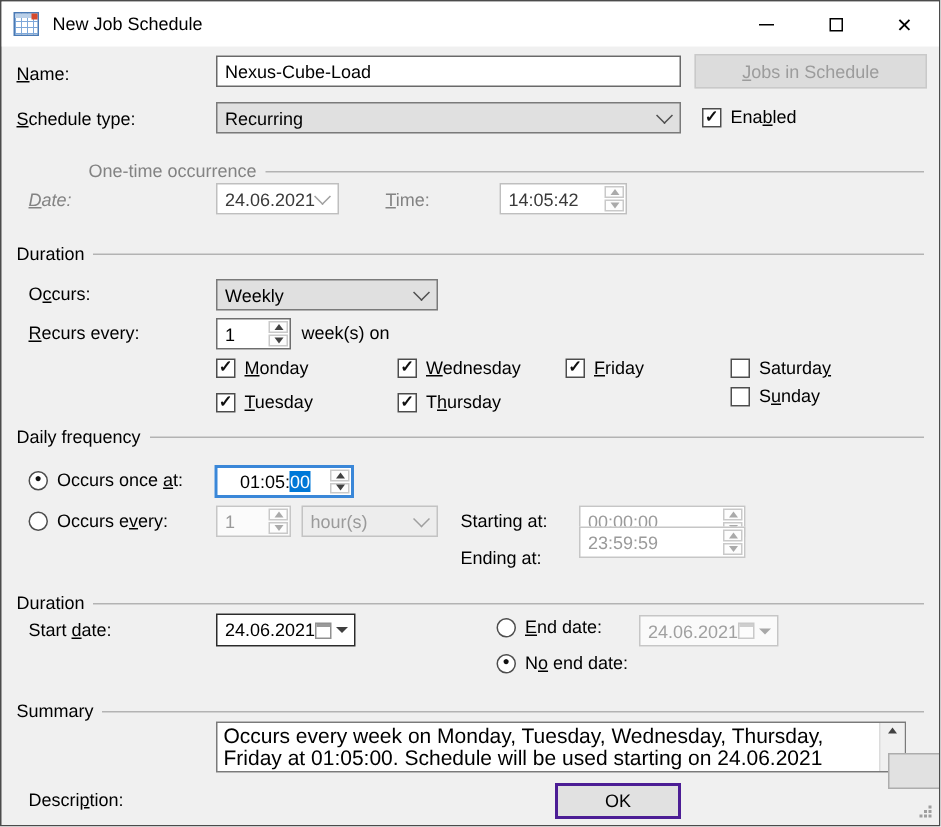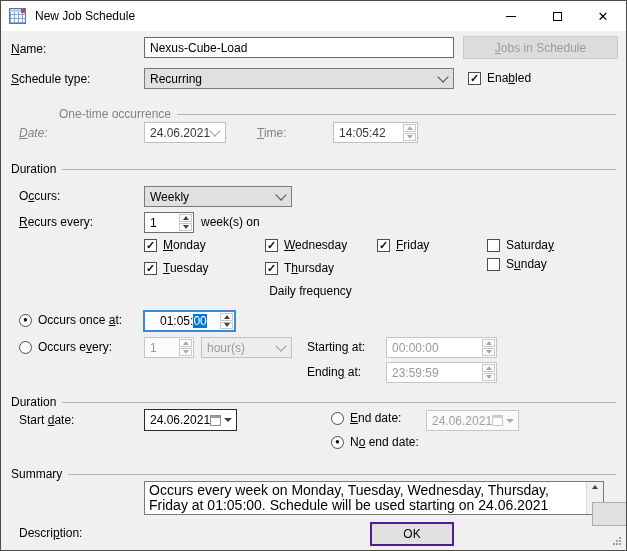--- a/index.html
+++ b/index.html
@@ -179,21 +179,21 @@
   </div>
   <div class="ck" style="left:486px;top:237px;">
     <span class="box"></span>
     <span>Saturda<u>y</u></span>
   </div>
   <div class="ck" style="left:486px;top:256px;">
     <span class="box"></span>
     <span>S<u>u</u>nday</span>
   </div>
 
-  <div class="ghead" style="top:283px;flex-direction:column;">
+  <div class="ghead" style="top:283px;">
     <span class="gt">Daily frequency</span>
     <span class="gline"></span>
   </div>
   <div class="ck" style="left:18px;top:312px;">
     <span class="rb">
         <span class="dot">●</span>
       </span>
     <span>Occurs once <u>a</u>t:</span>
   </div>
   <div class="field focus-blue" style="left:142px;top:309px;width:93px;height:22px;">
@@ -235,21 +235,21 @@
     <span class="spinctl">
       <span class="spb d">
           <span class="tu"></span>
         </span>
       <span class="spb d">
           <span class="td"></span>
         </span>
     </span>
   </div>
   <div class="abs" style="left:306px;top:364px;">Endin<u>g</u> at:</div>
-  <div class="field fld-dis" style="left:385px;top:361px;width:111px;height:21px;background:#fff;">
+  <div class="field fld-dis" style="left:385px;top:350px;width:111px;height:21px;background:#fff;">
     <span>23:59:59</span>
     <span class="spinctl">
       <span class="spb d">
           <span class="tu"></span>
         </span>
       <span class="spb d">
           <span class="td"></span>
         </span>
     </span>
   </div>

